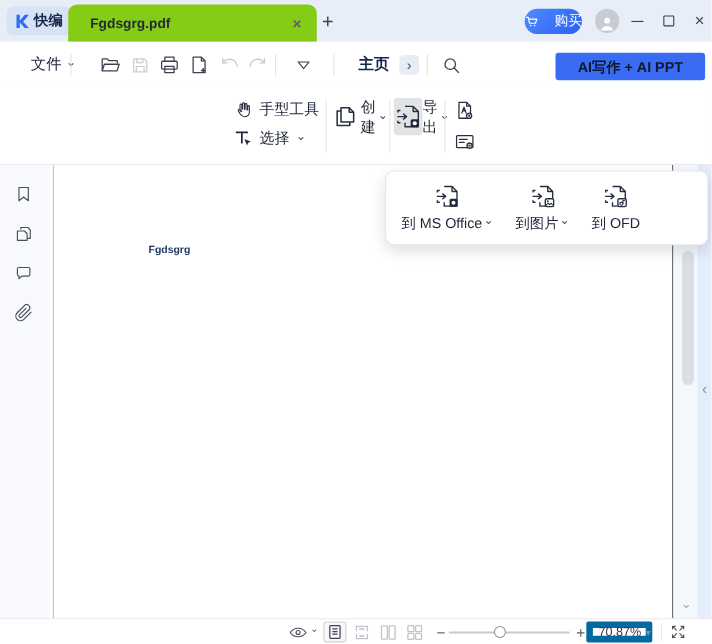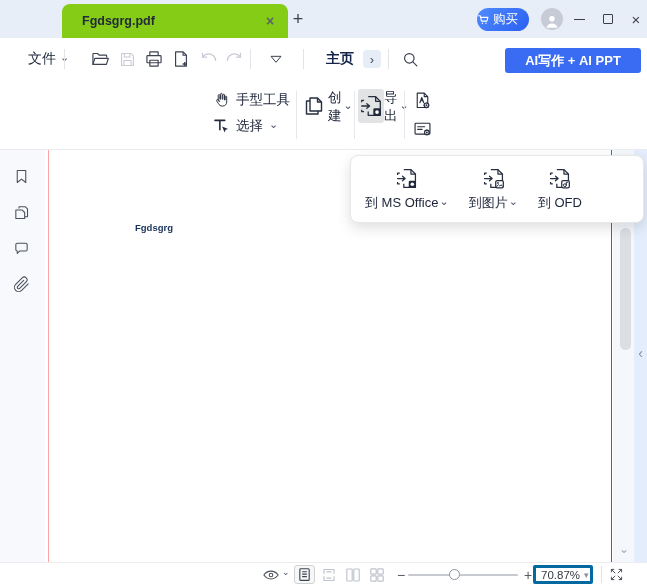--- a/index.html
+++ b/index.html
@@ -8,38 +8,38 @@
   .app { position:absolute; inset:0; width:647px; height:585px; background:#fff; }
 
   
   .titlebar { position:absolute; left:0; top:0; width:647px; height:38px; background:#e8eef8; }
   .logo-pill { position:absolute; left:6px; top:6px; height:26px; padding:0 9px 0 6px; background:#d7e2f5; border-radius:6px; display:flex; align-items:center; gap:4px; }
   .logo-pill .app-name { font-size:13px; font-weight:bold; color:#17294d; }
   .doc-tab { position:absolute; left:62px; top:4px; width:226px; height:34px; background:#84cc16; border-radius:8px 8px 0 0; display:flex; align-items:center; padding:0 10px 0 20px;font-weight:bold; }
   .doc-tab .tab-title { flex:1; font-size:12.5px; color:#242b38; }
   .tab-close { width:16px; height:16px; display:flex; align-items:center; justify-content:center; color:#5c626e; font-size:14px; cursor:pointer; }
   .newtab-btn { position:absolute; left:288px; top:9px; width:20px; height:20px; color:#3a4050; font-size:18px; font-weight:300; display:flex; align-items:center; justify-content:center; }
-  .buy-btn { position:absolute; left:477px; top:8px; width:52px; height:23px; border:none; border-radius:13px; background:linear-gradient(135deg,#4f8bff,#2a60f1); color:#fff; font-size:12.5px; display:flex; align-items:center; justify-content:flex-start; gap:3px; }
+  .buy-btn { position:absolute; left:477px; top:8px; width:52px; height:23px; border:none; border-radius:13px; background:linear-gradient(135deg,#4f8bff,#2a60f1); color:#fff; font-size:12.5px; display:flex; align-items:center; justify-content:space-between; gap:3px; }
   .avatar { position:absolute; left:541px; top:8px; width:22px; height:22px; border-radius:50%; background:#c6cbd6; display:flex; align-items:flex-end; justify-content:center; overflow:hidden; }
   .win-btn { position:absolute; top:8px; width:24px; height:22px; display:flex; align-items:center; justify-content:center; color:#3a3f4a; }
   .win-min { left:567px; } .win-max { left:596px; } .win-x { left:624px; font-size:15px; }
   .min-shape { width:11px; height:0; border-top:1.4px solid #3a3f4a; display:block; }
   .max-shape { width:10px; height:10px; border:1.3px solid #3a3f4a; border-radius:1px; display:block; }
 
   
   .menubar { position:absolute; left:0; top:38px; width:647px; height:42px; background:#fff; }
   .mb { position:absolute; top:0; height:42px; display:flex; align-items:center; }
   .file-item { left:14px; gap:4px; font-size:14px; color:#1c2438;margin-left:14px; }
   .caret { font-size:11px; color:#4a5165; line-height:1; transform:translateY(-2px); }
   .vdiv { position:absolute; top:11px; width:1px; height:20px; background:#e2e4e8; }
   .mb-icon { position:absolute; top:9px; width:24px; height:24px; display:flex; align-items:center; justify-content:center; }
   .home-item { left:326px; font-size:14px; font-weight:bold; color:#15244a; }
   .nav-arrow-btn { position:absolute; left:363px; top:12px; width:18px; height:18px; background:#e7edf7; border-radius:4px; color:#3f4a61; font-size:13px; display:flex; align-items:center; justify-content:center; }
   .search-btn { left:398px; }
-  .ai-btn { position:absolute; left:505px; top:10px; width:136px; height:25px; border:none; border-radius:3px; background:#3a6cf3; color:#ffffff; font-size:13px; font-weight:bold; display:flex; align-items:center; justify-content:center; }
+  .ai-btn { position:absolute; left:505px; top:10px; width:136px; height:25px; border:none; border-radius:3px; background:#3a6cf3; color:#0f172a; font-size:13px; font-weight:bold; display:flex; align-items:center; justify-content:center; }
 
   
   .ribbon { position:absolute; left:0; top:80px; width:647px; height:70px; background:#fff; border-bottom:1px solid #e9ebee; box-shadow:0 2px 4px rgba(0,0,0,.05); }
   .tool-line { position:absolute; left:212px; display:flex; align-items:center; gap:6px; font-size:13.5px; color:#1c2438; }
   .rib-vdiv { position:absolute; top:11px; width:1px; height:48px; background:#e5e7ea; }
   .big-group { position:absolute; top:6px; display:flex; align-items:center; }
   .big-group .grp-label { margin-top:3px; font-size:13.5px; color:#1c2438; display:flex; align-items:center; gap:2px; }
   .icon-box { width:34px; height:34px; display:flex; align-items:center; justify-content:center; border-radius:3px; }
   .icon-box.active { background:#e2e3e5; }
   .side-mini { position:absolute; left:410px; width:24px; height:24px; display:flex; align-items:center; justify-content:center; }
@@ -61,33 +61,41 @@
   .right-strip { position:absolute; left:634px; top:0; width:13px; height:412px; background:#e3edfb; }
   .panel-toggle { position:absolute; left:0; top:192px; width:13px; height:22px; color:#8b9099; font-size:14px; display:flex; align-items:center; justify-content:center; }
 
   
   .statusbar { position:absolute; left:0; top:562px; width:647px; height:23px; background:#fff; border-top:1px solid #ececec; }
   .sb { position:absolute; top:0; height:23px; display:flex; align-items:center; }
   .view-active { left:294px; width:21px; height:19px; top:2px; border:1px solid #d2d2d2; border-radius:3px; background:#f6f7f8; justify-content:center; }
   .sb-glyph { font-size:14px; color:#555a64; justify-content:center; width:14px; }
   .slider { position:absolute; left:408px; top:11px; width:110px; height:2px; background:#c7cace; border-radius:1px; }
   .slider-handle { position:absolute; left:37%; top:-5px; width:11px; height:11px; background:#fff; border:1.2px solid #8f949e; border-radius:50%; }
-  .zoom-box { position:absolute; left:533px; top:2px; width:60px; height:19px; border:3px solid #0369a1; border-radius:2px; display:flex; align-items:center; padding:0 5px; gap:4px; }
+  .zoom-box { position:absolute; left:533px; top:2px; width:60px; height:19px; border:6px solid #0369a1; border-radius:2px; display:flex; align-items:center; padding:0 5px; gap:4px; }
   .zoom-box .zoom-val { flex:1; font-size:11.5px; color:#333842; }
   .zoom-box .sel-caret { font-size:9px; color:#8a8f98; }
   .sb-vdiv { position:absolute; left:601px; top:3px; width:1px; height:17px; background:#e3e3e3; }
 
   svg { display:block; }
 </style>
 </head>
 <body>
 
 <div class="app">
 
   <div class="titlebar">
+    <div class="logo-pill">
+      <span>
+        <svg width="15" height="15" viewBox="0 0 20 20">
+            <path d="M4 2h4v7.2L14 2h5l-7 8.5L19 18h-5l-6-6.8V18H4z" fill="#2f6bf3"></path>
+          </svg>
+      </span>
+      <span class="app-name">快编</span>
+    </div>
     <div class="doc-tab">
       <span class="tab-title">Fgdsgrg.pdf</span>
       <span class="tab-close">×</span>
     </div>
     <div class="newtab-btn">+</div>
     <button class="buy-btn">
       <span>
         <svg width="13" height="13" viewBox="0 0 24 24" fill="none" stroke="#fff" stroke-width="2" stroke-linecap="round" stroke-linejoin="round">
             <path d="M3 5h3l2.2 10h10l2-7H7.2"></path>
             <circle cx="10" cy="19" r="1.3" fill="#fff" stroke="none"></circle>

